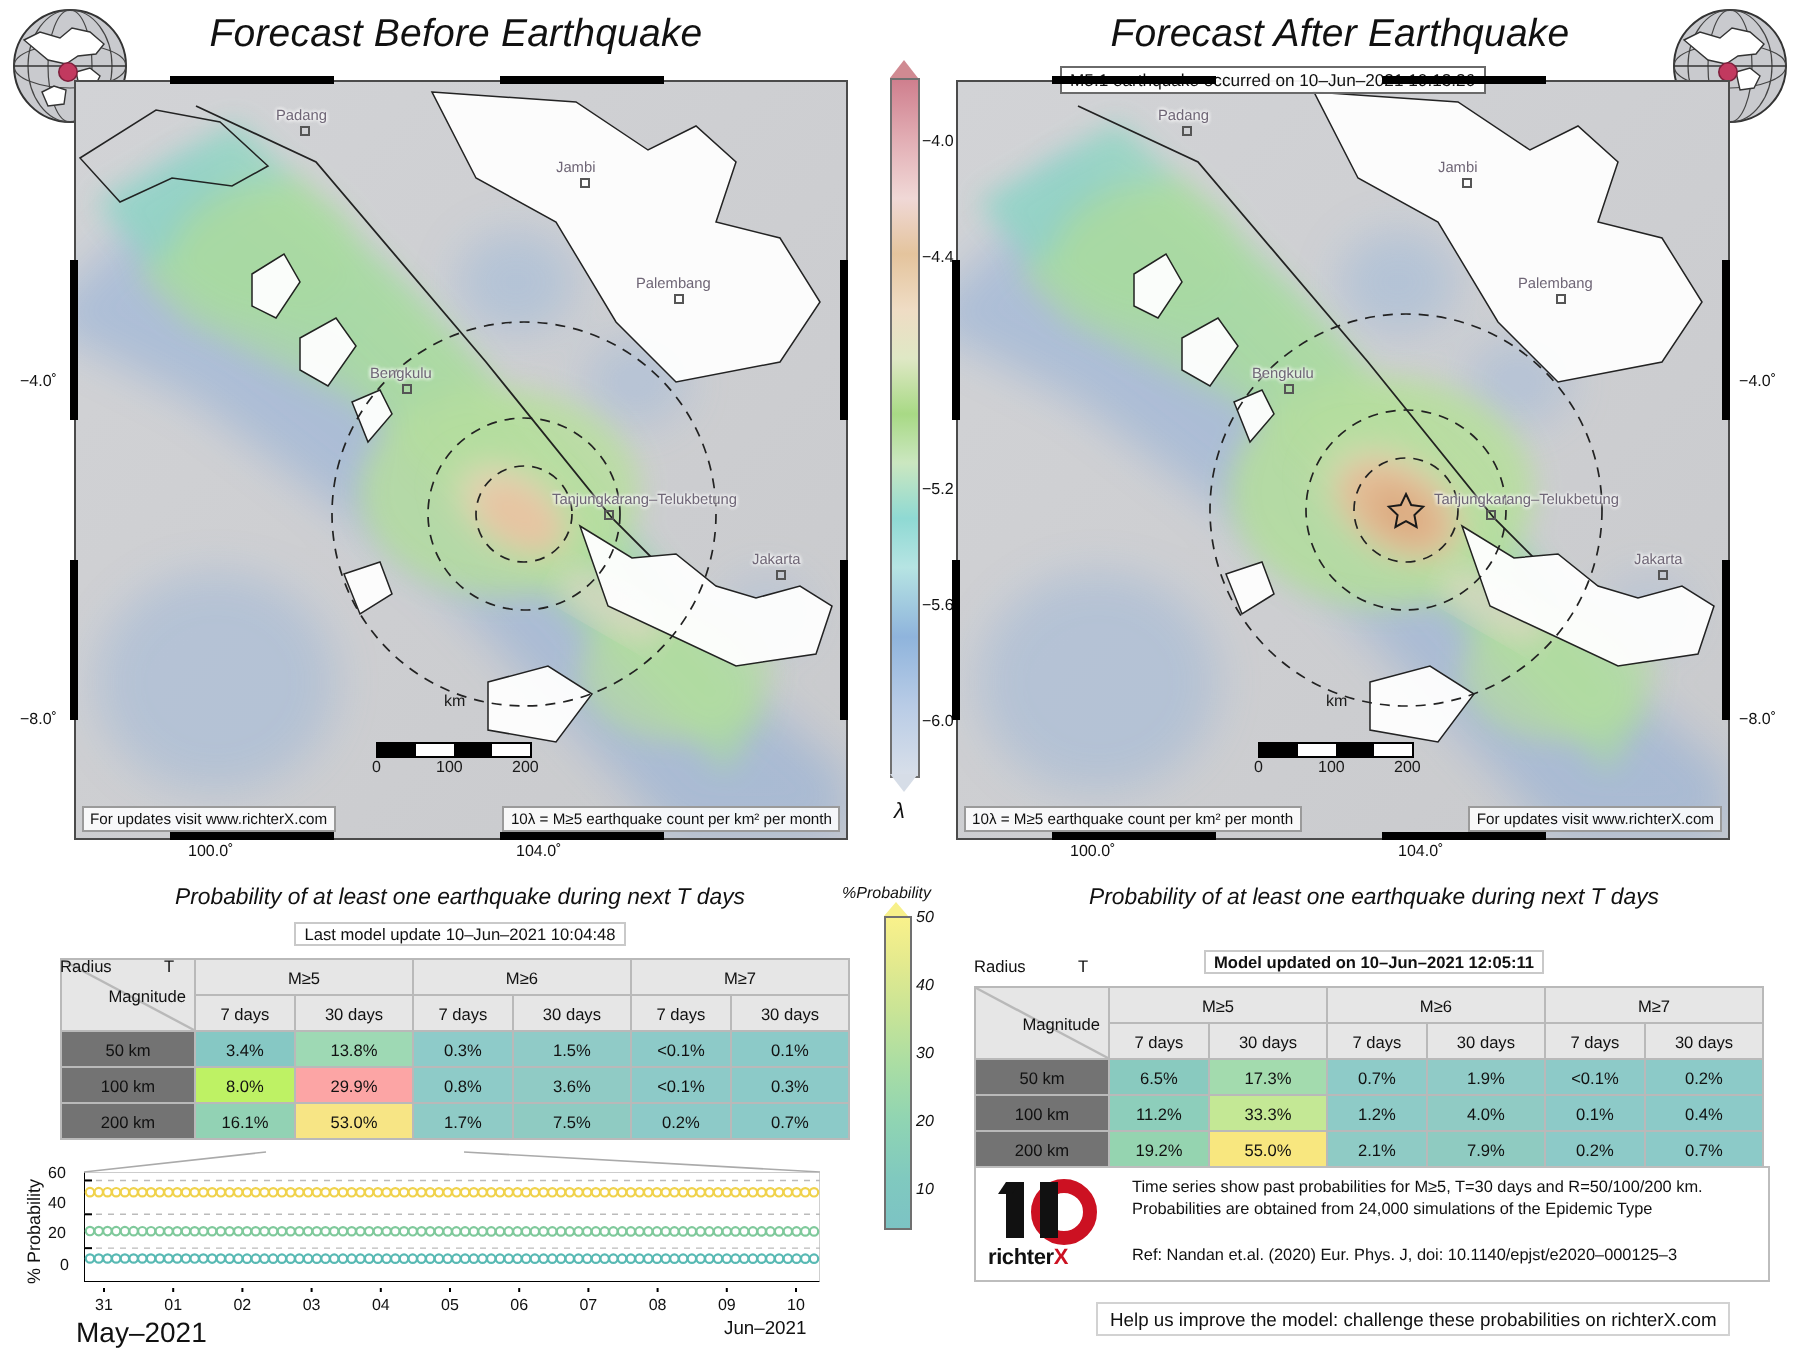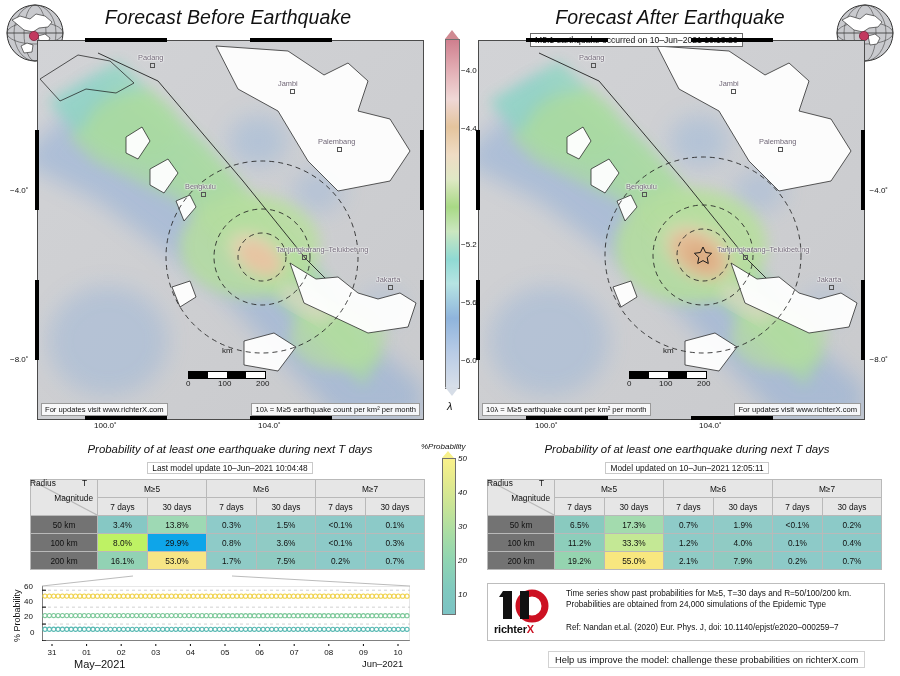--- a/index.html
+++ b/index.html
@@ -352,21 +352,21 @@
       <td style="background:#86c8c4">3.4%</td>
       <td style="background:#9ed9b4">13.8%</td>
       <td style="background:#8ecbc9">0.3%</td>
       <td style="background:#90cbc7">1.5%</td>
       <td style="background:#8dcac8">&lt;0.1%</td>
       <td style="background:#8ccac8">0.1%</td>
     </tr>
     <tr>
       <td class="rowhdr">100 km</td>
       <td style="background:#bef264">8.0%</td>
-      <td style="background:#0ea5e9">29.9%</td>
+      <td style="background:#fca5a5">29.9%</td>
       <td style="background:#8ecbc8">0.8%</td>
       <td style="background:#90cbc5">3.6%</td>
       <td style="background:#8dcac8">&lt;0.1%</td>
       <td style="background:#8ccac8">0.3%</td>
     </tr>
     <tr>
       <td class="rowhdr">200 km</td>
       <td style="background:#92d2b4">16.1%</td>
       <td style="background:#f7e585">53.0%</td>
       <td style="background:#8fcbc6">1.7%</td>
@@ -387,21 +387,21 @@
        #f9f18b 0%, #e4ea8e 14%, #c9e496 30%, #a9dda4 48%, #8fd4b3 66%, #80c9bf 84%, #7cc3c4 100%);"></div>
   <div class="cbtick" style="left:34px;top:12px;">50</div>
   <div class="cbtick" style="left:34px;top:46px;">40</div>
   <div class="cbtick" style="left:34px;top:80px;">30</div>
   <div class="cbtick" style="left:34px;top:114px;">20</div>
   <div class="cbtick" style="left:34px;top:148px;">10</div>
 </div>
 
 <div class="panel" style="left:487px;top:443px;width:400px;">
   <div class="tbl-title" style="width:400px;">Probability of at least one earthquake during next T days</div>
-  <div style="text-align:center;margin-top:2px;">
+  <div style="text-align:center;margin-top:16px;font-weight:bold;">
     <span class="tbl-sub">Model updated on 10–Jun–2021 12:05:11</span>
   </div>
   <table class="prob" style="margin-top:4px;width:395px;">
     <tbody>
         <tr>
       <td class="corner" rowspan="2" style="width:66px;">
         <svg class="slash" viewBox="0 0 66 28" preserveAspectRatio="none">
               <line x1="0" y1="0" x2="66" y2="28" stroke="#b9b9b9" stroke-width="1"></line>
             </svg>
         <div style="position:relative;text-align:right;padding-right:4px;">Magnitude</div>
@@ -749,34 +749,34 @@
         <line x1="252.2" y1="-1" x2="252.2" y2="2" stroke="#000" stroke-width="1"></line>
         <text x="252.2" y="11" text-anchor="middle" font-size="8" font-family="&quot;Liberation Sans&quot;,sans-serif" fill="#111">07</text>
         <line x1="286.8" y1="-1" x2="286.8" y2="2" stroke="#000" stroke-width="1"></line>
         <text x="286.8" y="11" text-anchor="middle" font-size="8" font-family="&quot;Liberation Sans&quot;,sans-serif" fill="#111">08</text>
         <line x1="321.40000000000003" y1="-1" x2="321.40000000000003" y2="2" stroke="#000" stroke-width="1"></line>
         <text x="321.40000000000003" y="11" text-anchor="middle" font-size="8" font-family="&quot;Liberation Sans&quot;,sans-serif" fill="#111">09</text>
         <line x1="356" y1="-1" x2="356" y2="2" stroke="#000" stroke-width="1"></line>
         <text x="356" y="11" text-anchor="middle" font-size="8" font-family="&quot;Liberation Sans&quot;,sans-serif" fill="#111">10</text>
       </svg></div>
 
-  <div class="ts-lab" style="left:38px;top:92px;font-size:11px;margin-left:36px;">May–2021</div>
+  <div class="ts-lab" style="left:38px;top:92px;font-size:14px;">May–2021</div>
   <div class="ts-lab" style="left:362px;top:92px;font-size:9.4px;">Jun–2021</div>
 </div>
 
 <div class="legbox" style="left:487px;top:583px;width:396px;height:56px;">
   <div style="position:absolute;left:8px;top:3px;">
     <svg width="64" height="36" viewBox="0 0 64 36">
       <rect x="7" y="4" width="9" height="28" fill="#111"></rect>
       <path d="M14 4 L7 4 L3 10 L10 10 Z" fill="#111"></path>
       <circle cx="36" cy="19" r="13" fill="none" stroke="#cc1122" stroke-width="7"></circle>
       <rect x="24" y="4" width="9" height="28" fill="#111"></rect>
     </svg>
   </div>
   <div class="logo-richter" style="left:6px;top:39px;">
     <span style="color:#111;">richter</span><span style="color:#cc1122;">X</span>
   </div>
   <div class="legtext" style="left:78px;top:4px;">Time series show past probabilities for M≥5, T=30 days and R=50/100/200 km.</div>
   <div class="legtext" style="left:78px;top:15px;">Probabilities are obtained from 24,000 simulations of the Epidemic Type</div>
-  <div class="legtext" style="left:78px;top:38px;">Ref: Nandan et.al. (2020) Eur. Phys. J, doi: 10.1140/epjst/e2020–000259–7</div>
+  <div class="legtext" style="left:78px;top:38px;">Ref: Nandan et.al. (2020) Eur. Phys. J, doi: 10.1140/epjst/e2020–000125–3</div>
 </div>
 
 <div class="helpbox" style="left:548px;top:651px;">Help us improve the model: challenge these probabilities on richterX.com</div>
 
 </body></html>

